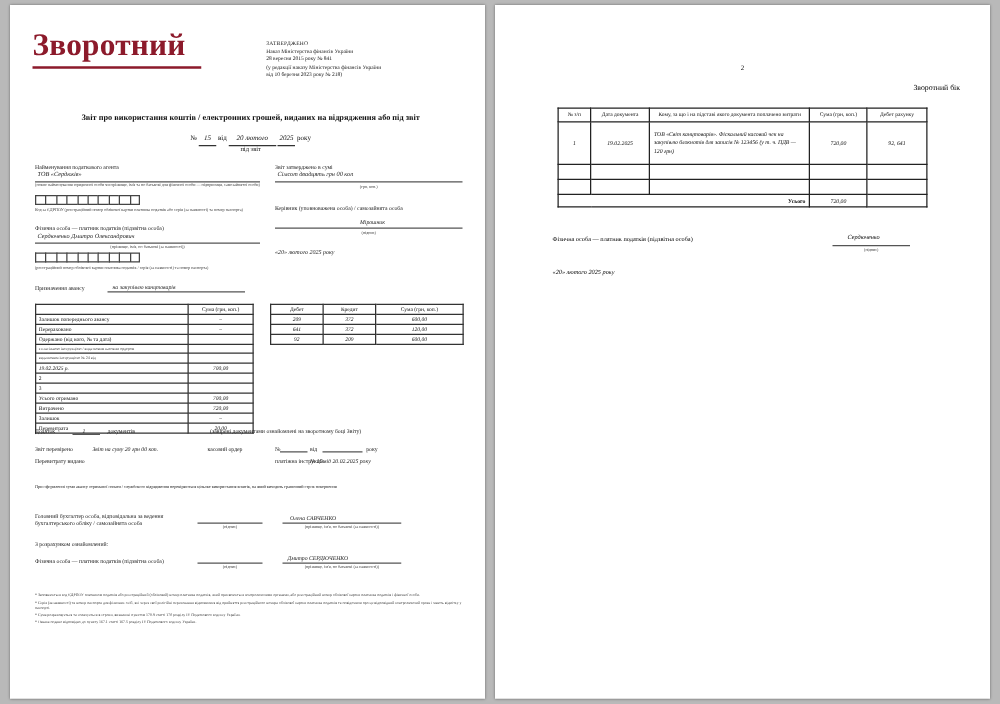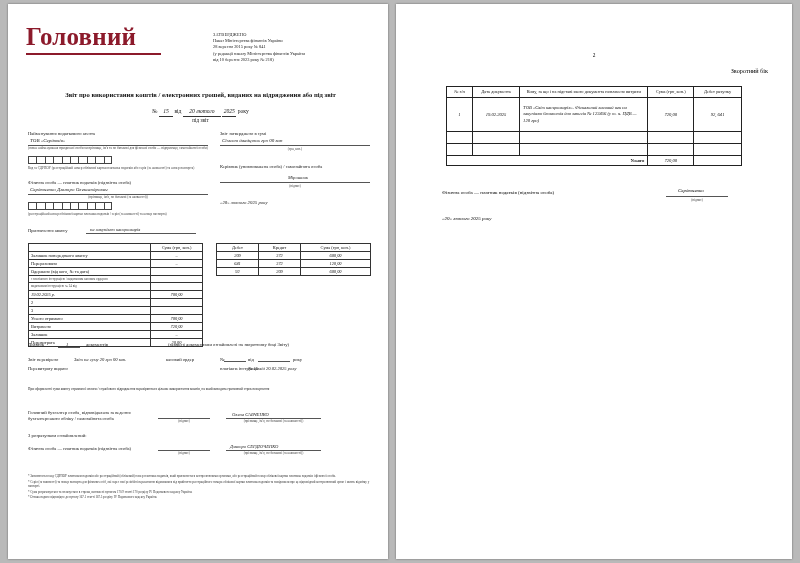--- a/index.html
+++ b/index.html
@@ -81,21 +81,21 @@
   .footnotes div{margin-bottom:1px;}
 
   .tiny{font-size:3.2px;line-height:4.4px;color:#444;}
 </style>
 </head>
 <body>
 
 <div class="sheet" id="page-left">
 
   <div class="logo-box">
-    <div class="logo-text">Головний</div>
+    <div class="logo-text">Зворотний</div>
     <div class="logo-rule"></div>
   </div>
 
   <div class="approve">
     <div class="ttl">ЗАТВЕРДЖЕНО</div>
     <div>Наказ Міністерства фінансів України</div>
     <div>28 вересня 2015 року № 841</div>
     <div>(у редакції наказу Міністерства фінансів України</div>
     <div>від 10 березня 2023 року № 218)</div>
   </div>

